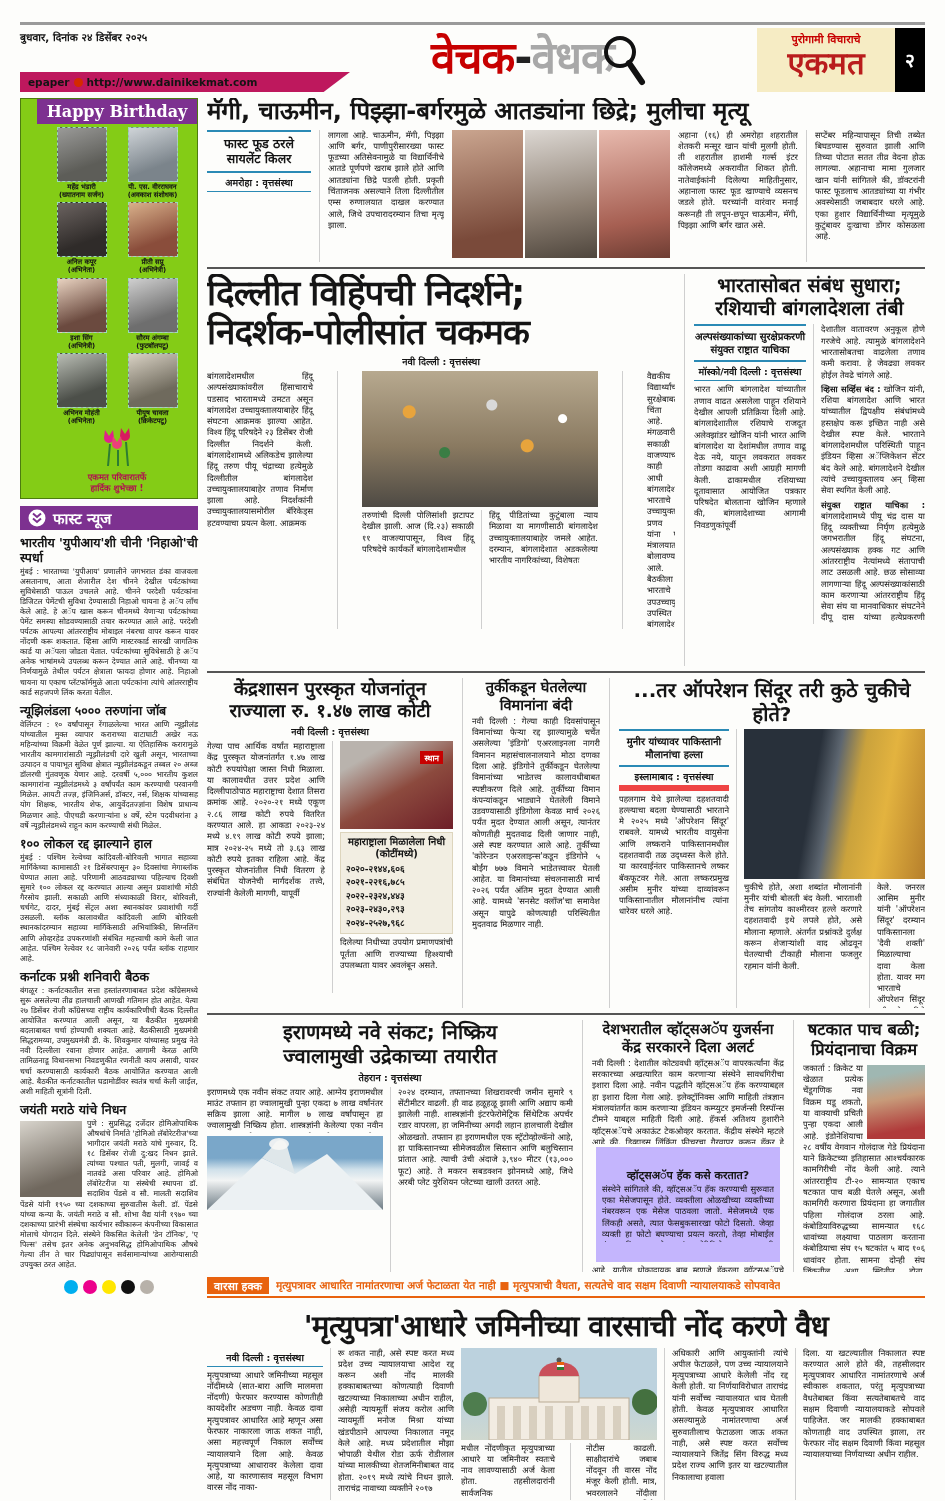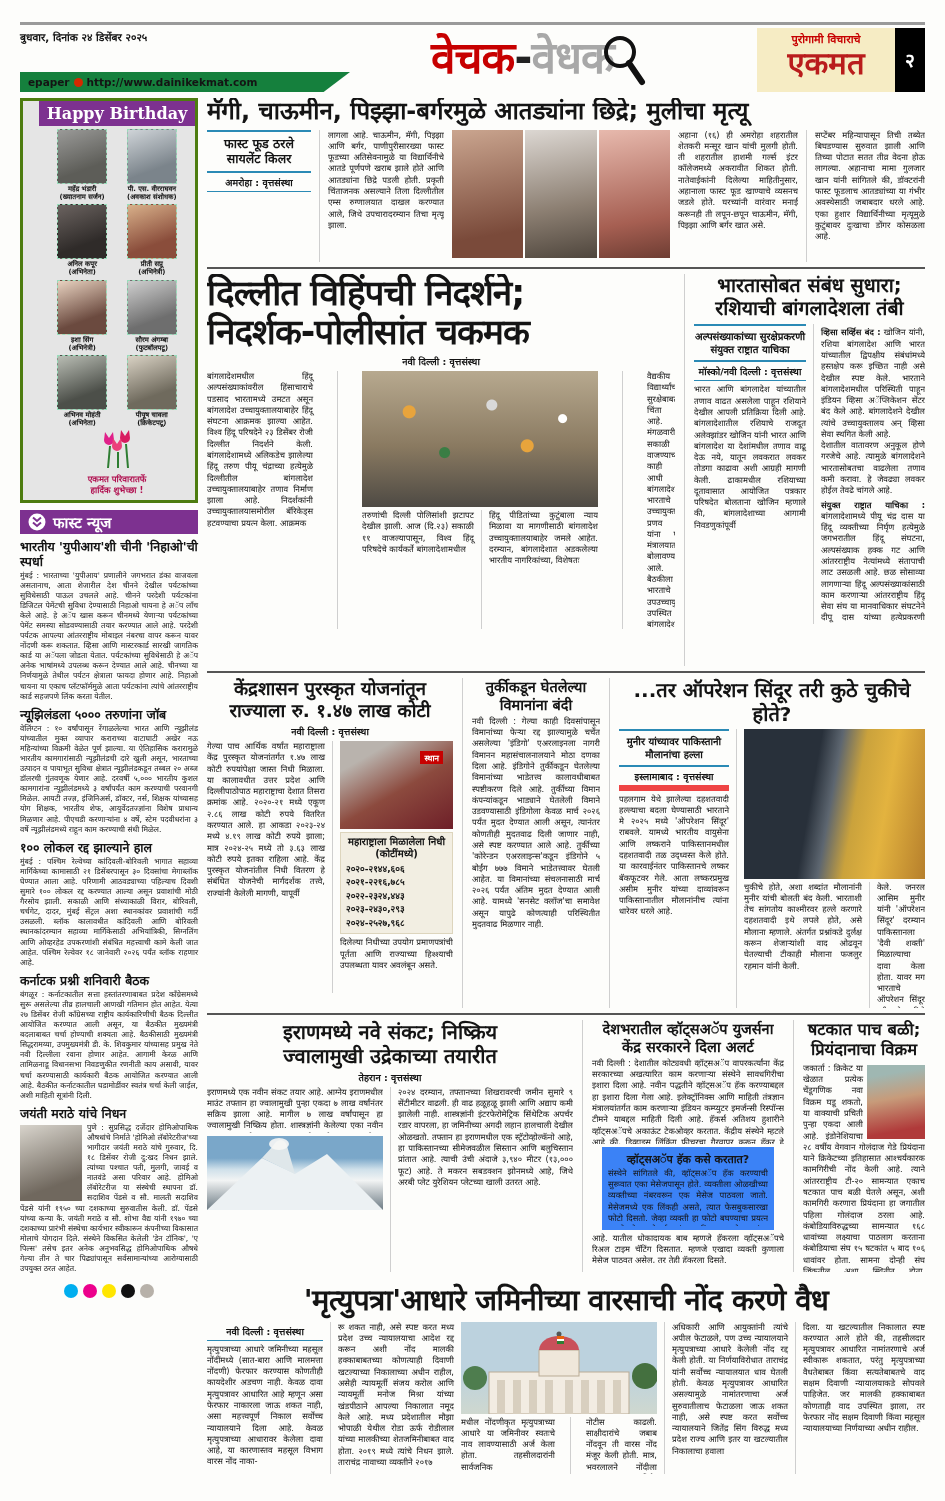--- a/index.html
+++ b/index.html
@@ -5,42 +5,42 @@
   html,body{margin:0;padding:0;background:#e8e8e8;}
   .page{position:relative;width:945px;height:1501px;background:#fdfdfb;overflow:hidden;
         font-family:"DejaVu Sans",sans-serif;color:#141414;margin:0 auto;}
   .inner{position:absolute;left:20px;top:22px;width:905px;}
 
   
   .topline{border-top:3px solid #9a9a9a;margin-bottom:3px;}
   .header{display:flex;align-items:stretch;height:64px;}
   .h-left{width:268px;display:flex;flex-direction:column;justify-content:space-between;}
   .h-date{font-size:10.5px;font-weight:bold;padding-top:2px;}
-  .epaper{background:#15803d;padding:4px 14px 4px 8px;font-size:10.5px;font-weight:bold;
+  .epaper{background:#be185d;padding:4px 14px 4px 8px;font-size:10.5px;font-weight:bold;
           clip-path:polygon(0 0,100% 0,92% 100%,0 100%);display:flex;align-items:center;gap:4px;width:330px;box-sizing:border-box;}
   .link-ico{width:9px;height:9px;border-radius:50%;background:#d42a00;display:inline-block;}
   .masthead{flex:1;text-align:center;font-size:44px;font-weight:bold;line-height:60px;position:relative;letter-spacing:-1px;}
   .m1{color:#c70000;}
   .mdash{color:#222;}
   .m2{color:#a8a8a8;}
   .mag{position:absolute;margin-left:-14px;margin-top:6px;}
   .brandbox{width:138px;background:#f6ecc4;text-align:center;padding:3px 4px;box-sizing:border-box;}
   .tagline{color:#c70000;font-size:11px;font-weight:bold;}
   .brand{color:#b91c1c;font-size:31px;font-weight:bold;font-family:"DejaVu Serif",serif;line-height:1.1;}
   .pageno{width:30px;background:#000;color:#fff;display:flex;align-items:center;justify-content:center;font-size:19px;font-weight:bold;}
 
   
   .cols{display:flex;gap:9px;margin-top:6px;}
   .sidebar{width:178px;flex:none;}
   .content{flex:1;min-width:0;}
   .sep{border-top:2px solid #555;margin:5px 0;}
   .vline{border-left:1px solid #cfcfcf;}
 
   
-  .bday{border:3px solid #4d7c0f;background:#e5e5e5;padding-left:16px;}
+  .bday{border:1px solid #4d7c0f;background:#84cc16;padding-left:16px;}
   .bday-h{background:#7d3190;color:#fff;text-align:center;font-weight:bold;font-size:16px;
           font-family:"DejaVu Serif",serif;padding:3px 0;}
   .bgrid{display:flex;flex-wrap:wrap;justify-content:space-evenly;padding:3px 1px 1px;}
   .bcell{width:55px;text-align:center;margin-bottom:3px;}
   .bphoto{width:50px;height:55px;margin:0 auto 1px;border:1px dashed #9db;box-sizing:border-box;}
   .p1{background:linear-gradient(160deg,#9a9a98,#5d5d58 70%);}
   .p2{background:linear-gradient(160deg,#cfd4d8,#7b848b 70%);}
   .p3{background:linear-gradient(160deg,#6b6360,#2f2b29 70%);}
   .p4{background:linear-gradient(160deg,#d8b08a,#8a4d3b 70%);}
   .p5{background:linear-gradient(160deg,#e8d2c0,#6b4a3f 70%);}
@@ -124,21 +124,21 @@
 
   
   .row4{display:flex;gap:9px;height:252px;overflow:hidden;}
   .iran{width:366px;flex:none;}
   .i-hl{font-size:20px;font-weight:bold;line-height:1.2;text-align:center;}
   .i-body{display:flex;gap:7px;height:190px;overflow:hidden;margin-top:2px;}
   .volcano{height:74px;margin:3px 0;background:linear-gradient(180deg,#7aa7c9 30%,#cfe0ea 45%,#f2f4f4 60%,#6d7b84);position:relative;}
   .volcano svg{position:absolute;left:0;top:0;}
   .wa{width:192px;flex:none;}
   .w-hl{font-size:14.5px;font-weight:bold;line-height:1.25;text-align:center;margin-bottom:2px;}
-  .waybox{background:#3b82f6;padding:4px 6px;margin:3px 10px;}
+  .waybox{background:#c4b5fd;padding:20px 6px;margin:3px 4px;}
   .wb-title{font-weight:bold;font-size:11px;text-align:center;margin-bottom:2px;}
   .cricket{flex:1;min-width:0;}
   .c-hl{font-size:16.5px;font-weight:bold;line-height:1.25;text-align:center;margin-bottom:2px;}
   .cphoto{float:right;width:58px;height:74px;margin:2px 0 2px 4px;
           background:linear-gradient(170deg,#9fb7b2 15%,#c79b7a 45%,#b03a3a 85%);}
 
   
   .strip{display:flex;align-items:center;gap:7px;border-bottom:2.5px solid #e8620e;padding:2px 0;margin-top:3px;}
   .strip-label{background:#e8620e;color:#fff;font-weight:bold;font-size:11px;padding:1px 7px;flex:none;}
   .strip-text{color:#e8620e;font-weight:bold;font-size:10.5px;white-space:nowrap;overflow:hidden;}
@@ -332,22 +332,22 @@
             <div>रशियाची बांगलादेशला तंबी</div>
           </div>
           <div class="ru-body">
             <div class="ru-c1">
               <div class="subbox">अल्पसंख्याकांच्या सुरक्षेप्रकरणी संयुक्त राष्ट्रात याचिका</div>
               <div class="dl" style="border-bottom:1px solid #2b8ab5;padding-bottom:2px;">मॉस्को/नवी दिल्ली : वृत्तसंस्था</div>
               <div class="body">भारत आणि बांगलादेश यांच्यातील तणाव वाढत असलेला पाहून रशियाने देखील आपली प्रतिक्रिया दिली आहे. बांगलादेशातील रशियाचे राजदूत अलेक्झांडर खोजिन यांनी भारत आणि बांगलादेश या देशांमधील तणाव वाढू देऊ नये, यातून लवकरात लवकर तोडगा काढावा अशी आग्रही मागणी केली. ढाकामधील रशियाच्या दूतावासात आयोजित पत्रकार परिषदेत बोलताना खोजिन म्हणाले की, बांगलादेशाच्या आगामी निवडणुकांपूर्वी</div>
             </div>
             <div class="vline"></div>
             <div class="body" style="flex:1;">
+              <div>देशातील वातावरण अनुकूल होणे गरजेचे आहे. त्यामुळे बांगलादेशने भारतासोबतचा वाढलेला तणाव कमी करावा. हे जेवढ्या लवकर होईल तेवढे चांगले आहे.</div>
               <div style="margin-top:3px;"><b class="lead">व्हिसा सर्व्हिस बंद :</b> <span>खोजिन यांनी, रशिया बांगलादेश आणि भारत यांच्यातील द्विपक्षीय संबंधांमध्ये हस्तक्षेप करू इच्छित नाही असे देखील स्पष्ट केले. भारताने बांगलादेशमधील परिस्थिती पाहून इंडियन व्हिसा अॅप्लिकेशन सेंटर बंद केले आहे. बांगलादेशने देखील त्यांचे उच्चायुक्तालय अन् व्हिसा सेवा स्थगित केली आहे.</span></div>
-              <div>देशातील वातावरण अनुकूल होणे गरजेचे आहे. त्यामुळे बांगलादेशने भारतासोबतचा वाढलेला तणाव कमी करावा. हे जेवढ्या लवकर होईल तेवढे चांगले आहे.</div>
               <div style="margin-top:3px;"><b class="lead">संयुक्त राष्ट्रात याचिका :</b> <span>बांगलादेशामध्ये पीयू चंद्र दास या हिंदू व्यक्तीच्या निर्घृण हत्येमुळे जगभरातील हिंदू संघटना, अल्पसंख्याक हक्क गट आणि आंतरराष्ट्रीय नेत्यांमध्ये संतापाची लाट उसळली आहे. छळ सोसाव्या लागणाऱ्या हिंदू अल्पसंख्याकांसाठी काम करणाऱ्या आंतरराष्ट्रीय हिंदू सेवा संघ या मानवाधिकार संघटनेने दीपू दास यांच्या हत्येप्रकरणी संयुक्त राष्ट्रात याचिका दाखल केली आहे.</span></div>
             </div>
           </div>
         </div>
       </div>
 
       <div class="sep"></div>
 
       <div class="row3">
         <div class="funds">
@@ -468,20 +468,24 @@
             <div>षटकात पाच बळी;</div>
             <div>प्रियंदानाचा विक्रम</div>
           </div>
           <div class="body">
             <span class="cphoto"></span>
             <span>जकार्ता : क्रिकेट या खेळात प्रत्येक चेंडूगणिक नवा विक्रम घडू शकतो, या वाक्याची प्रचिती पुन्हा एकदा आली आहे. इंडोनेशियाचा २८ वर्षीय वेगवान गोलंदाज गेडे प्रियंदाना याने क्रिकेटच्या इतिहासात आश्चर्यकारक कामगिरीची नोंद केली आहे. त्याने आंतरराष्ट्रीय टी-२० सामन्यात एकाच षटकात पाच बळी घेतले असून, अशी कामगिरी करणारा प्रियंदाना हा जगातील पहिला गोलंदाज ठरला आहे. कंबोडियाविरुद्धच्या सामन्यात १६८ धावांच्या लक्ष्याचा पाठलाग करताना कंबोडियाचा संघ १५ षटकांत ५ बाद १०६ धावांवर होता. सामना दोन्ही संघ जिंकतील अशा स्थितीत होता. इंडोनेशियाच्या कर्णधाराने वेगवान गोलंदाज गेडे प्रियंदानाकडे चेंडू सोपवला. १६ व्या षटकाने सामन्याला कलाटणीच दिली.</span>
           </div>
         </div>
       </div>
 
+      <div class="strip">
+        <span class="strip-label">वारसा हक्क</span>
+        <span class="strip-text">मृत्युपत्रावर आधारित नामांतरणाचा अर्ज फेटाळता येत नाही ■ मृत्युपत्राची वैधता, सत्यतेचे वाद सक्षम दिवाणी न्यायालयाकडे सोपवावेत</span>
+      </div>
       <div>
         <div class="will-hl">'मृत्युपत्रा'आधारे जमिनीच्या वारसाची नोंद करणे वैध</div>
         <div class="will-body">
           <div class="wcol">
             <div class="dl" style="border-bottom:1px solid #2b8ab5;padding-bottom:2px;">नवी दिल्ली : वृत्तसंस्था</div>
             <div class="body">मृत्युपत्राच्या आधारे जमिनीच्या महसूल नोंदींमध्ये (सात-बारा आणि मालमत्ता नोंदणी) फेरफार करण्यास कोणतीही कायदेशीर अडचण नाही. केवळ दावा मृत्युपत्रावर आधारित आहे म्हणून असा फेरफार नाकारला जाऊ शकत नाही, असा महत्त्वपूर्ण निकाल सर्वोच्च न्यायालयाने दिला आहे. केवळ मृत्युपत्राच्या आधारावर केलेला दावा आहे, या कारणास्तव महसूल विभाग वारस नोंद नाका-</div>
           </div>
           <div class="vline"></div>
           <div class="body wcol">रू शकत नाही, असे स्पष्ट करत मध्य प्रदेश उच्च न्यायालयाचा आदेश रद्द करून अशी नोंद मालकी हक्काबाबतच्या कोणत्याही दिवाणी खटल्याच्या निकालाच्या अधीन राहील, असेही न्यायमूर्ती संजय करोल आणि न्यायमूर्ती मनोज मिश्रा यांच्या खंडपीठाने आपल्या निकालात नमूद केले आहे. मध्य प्रदेशातील मौझा भोपाळी येथील रोडा ऊर्फ रोडीलाल यांच्या मालकीच्या शेतजमिनीबाबत वाद होता. २०१९ मध्ये त्यांचे निधन झाले. ताराचंद्र नावाच्या व्यक्तीने २०१७</div>
           <div class="wmid">

